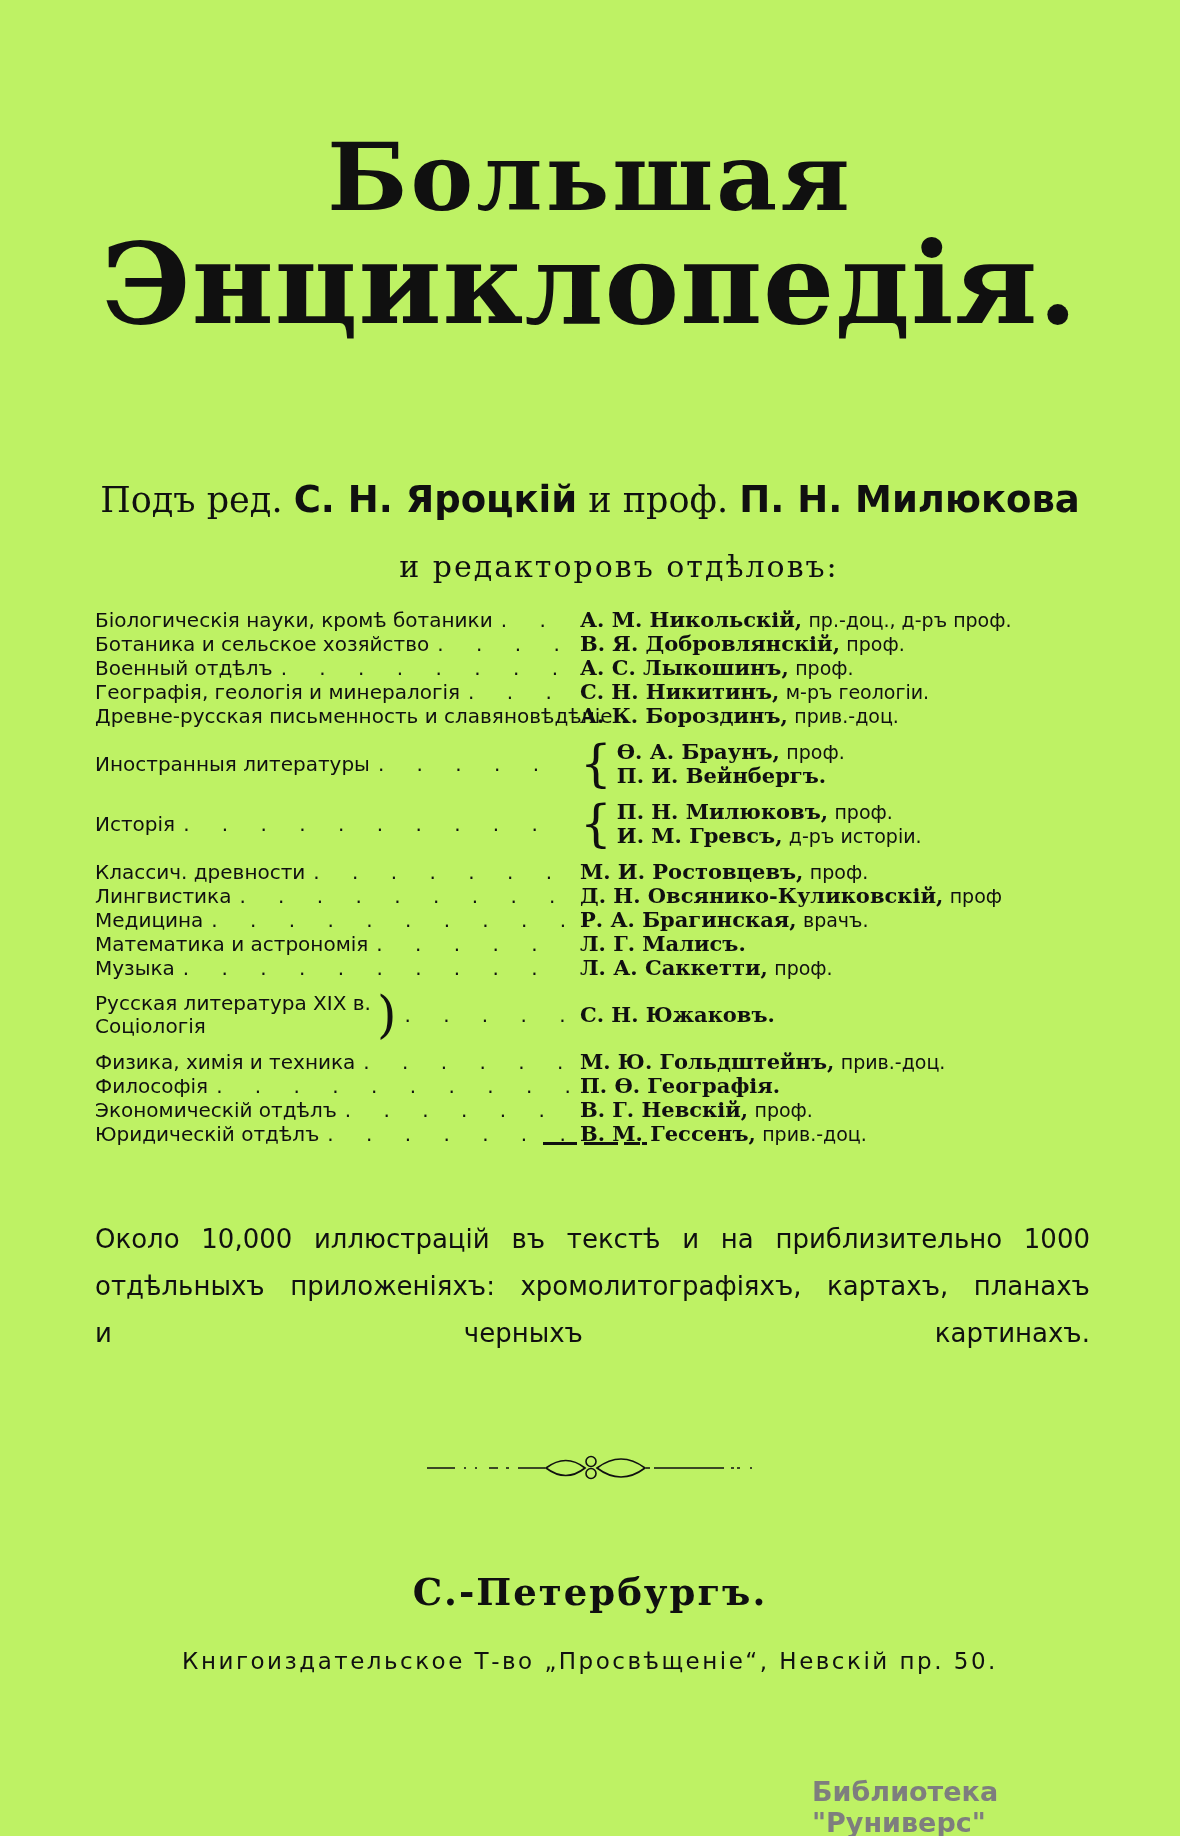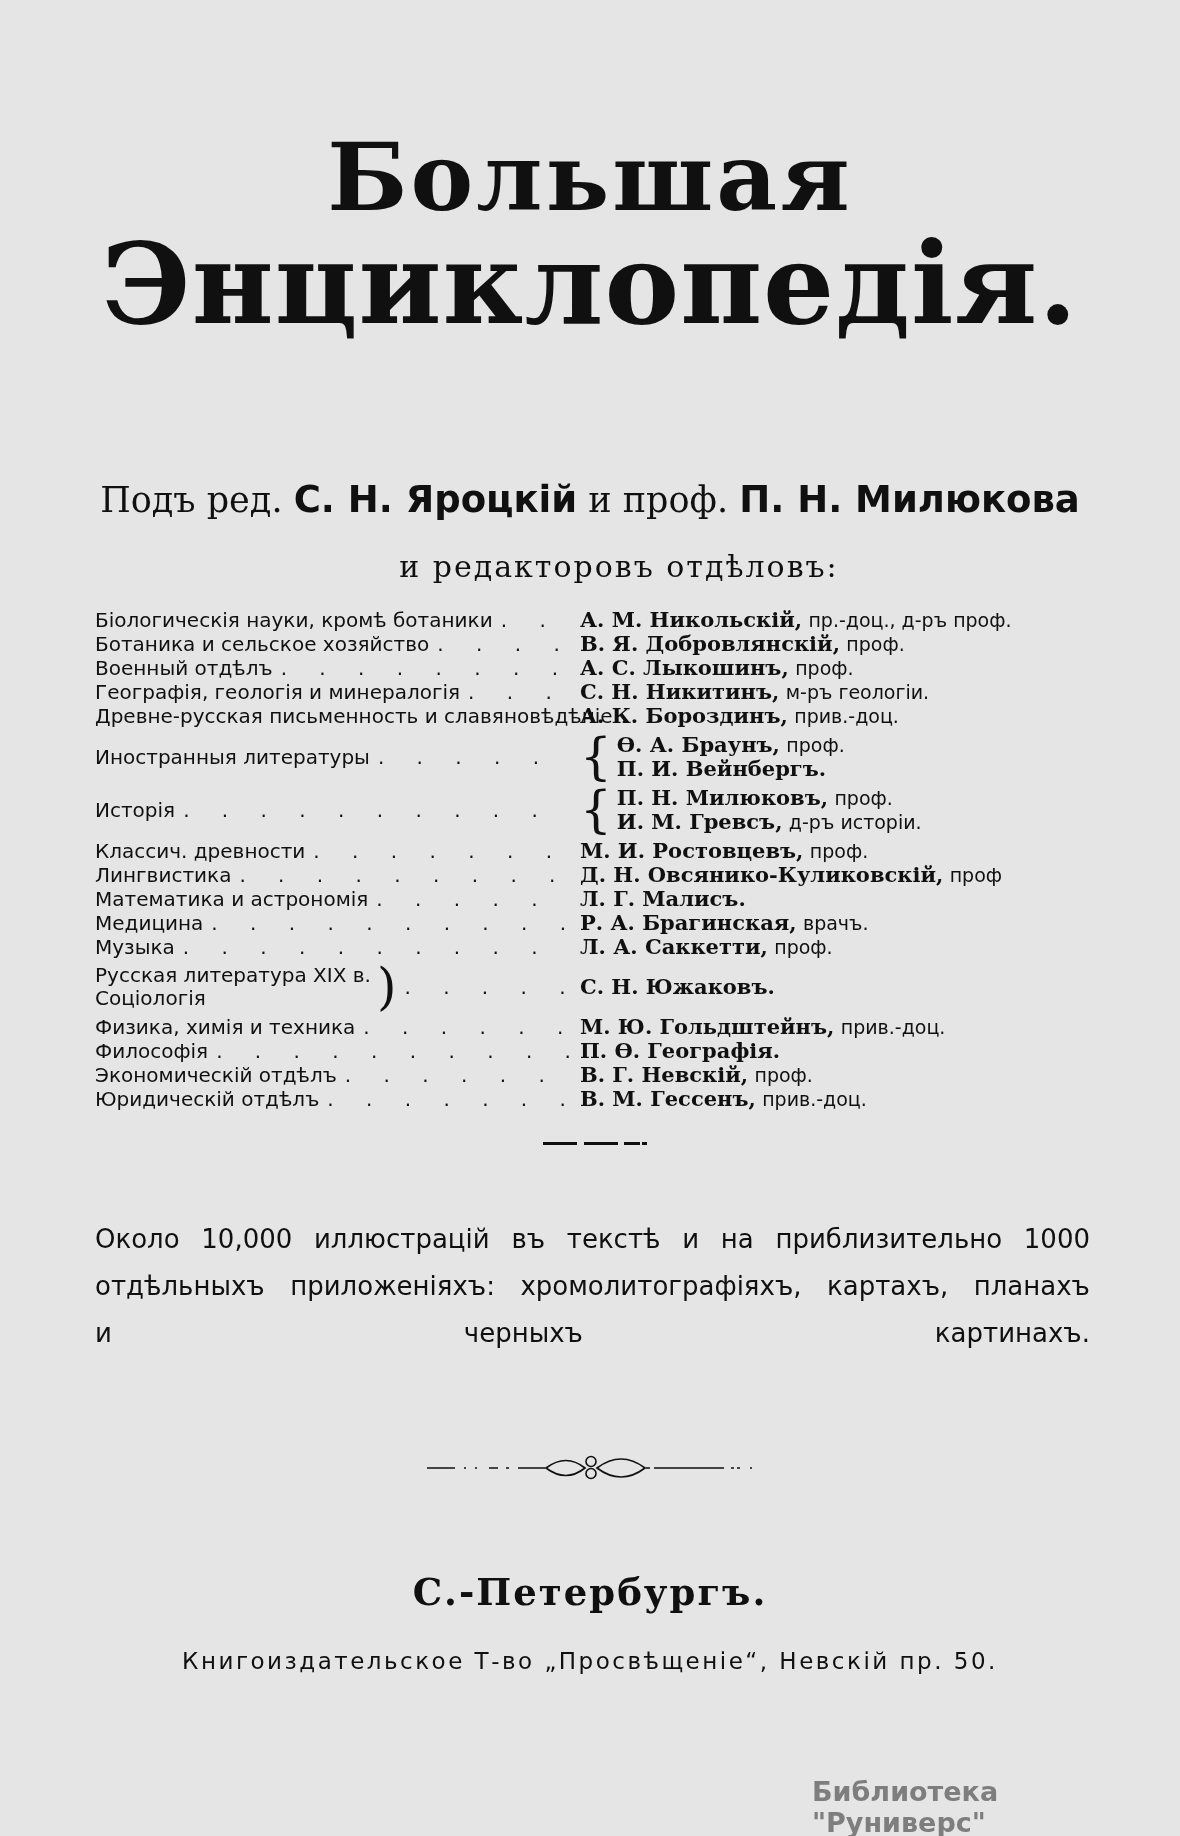--- a/index.html
+++ b/index.html
@@ -1,17 +1,17 @@
 <!DOCTYPE html>
 <html><head>
 <meta charset="utf-8">
 <style>
   html,body { margin:0; padding:0; background:#ffffff; }
   .sheet {
-    position:relative; width:1180px; height:1836px; background:#e5e5e5;
+    position:relative; width:1180px; height:1836px; background:#bef264;
     color:#101010; font-family:"DejaVu Sans", sans-serif; overflow:hidden;
   }
   .title1 {
     position:absolute; top:126px; left:0; width:100%; text-align:center;
     font-family:"DejaVu Serif", serif; font-weight:bold; font-size:94px;
     line-height:1.1; letter-spacing:3px;
   }
   .title2 {
     position:absolute; top:222px; left:0; width:100%; text-align:center;
     font-family:"DejaVu Serif", serif; font-weight:bold; font-size:112px;
@@ -22,21 +22,21 @@
     font-family:"DejaVu Serif", serif; font-size:35px; white-space:nowrap;
   }
   .byline .bname { font-family:"DejaVu Sans", sans-serif; font-weight:bold; font-size:37px; }
   .heading {
     position:absolute; top:549px; left:0; width:100%; text-align:center;
     font-family:"DejaVu Serif", serif; font-size:30px; letter-spacing:2px;margin-left:29px;
   }
   .table { position:absolute; top:608px; left:95px; width:985px; font-size:20px; line-height:23px; }
   .row  { display:flex; align-items:baseline; }
   .row.center { align-items:center; }
-  .row.gap { margin:5px 0; }
+  .row.gap { margin:12px 0; }
   .left { flex:1 1 auto; display:flex; align-items:baseline; min-width:0; }
   .row.center .left { align-items:center; }
   .dept { white-space:nowrap; }
   .stack { display:flex; flex-direction:column; }
   .dots { flex:1 1 auto; overflow:hidden; white-space:nowrap; margin:0 10px 0 8px; min-width:16px; }
   .dots::before { content:". . . . . . . . . . . . . . . . . . . . . . . . . . . . . . . ."; letter-spacing:13px; }
   .persons { flex:0 0 500px; display:flex; align-items:center; }
   .pname  { font-family:"DejaVu Serif", serif; font-weight:bold; font-size:21px; white-space:nowrap; }
   .ptitle { font-size:19px; white-space:nowrap; }
   .brace-l { font-size:50px; line-height:46px; margin-right:5px; font-family:"DejaVu Serif", serif; font-weight:normal; }
@@ -179,37 +179,37 @@
           <span class="dots"></span>
         </div>
         <div class="persons">
           <div class="stack">
             <div class="pline"><span class="pname">Д. Н. Овсянико-Куликовскій,</span> <span class="ptitle">проф</span></div>
           </div>
         </div>
       </div>
       <div class="row">
         <div class="left">
+          <span class="dept">Медицина</span>
+          <span class="dots"></span>
+        </div>
+        <div class="persons">
+          <div class="stack">
+            <div class="pline"><span class="pname">Р. А. Брагинская,</span> <span class="ptitle">врачъ.</span></div>
+          </div>
+        </div>
+      </div>
+      <div class="row">
+        <div class="left">
           <span class="dept">Математика и астрономія</span>
           <span class="dots"></span>
         </div>
         <div class="persons">
           <div class="stack">
             <div class="pline"><span class="pname">Л. Г. Малисъ.</span></div>
-          </div>
-        </div>
-      </div>
-      <div class="row">
-        <div class="left">
-          <span class="dept">Медицина</span>
-          <span class="dots"></span>
-        </div>
-        <div class="persons">
-          <div class="stack">
-            <div class="pline"><span class="pname">Р. А. Брагинская,</span> <span class="ptitle">врачъ.</span></div>
           </div>
         </div>
       </div>
       <div class="row">
         <div class="left">
           <span class="dept">Музыка</span>
           <span class="dots"></span>
         </div>
         <div class="persons">
           <div class="stack">

